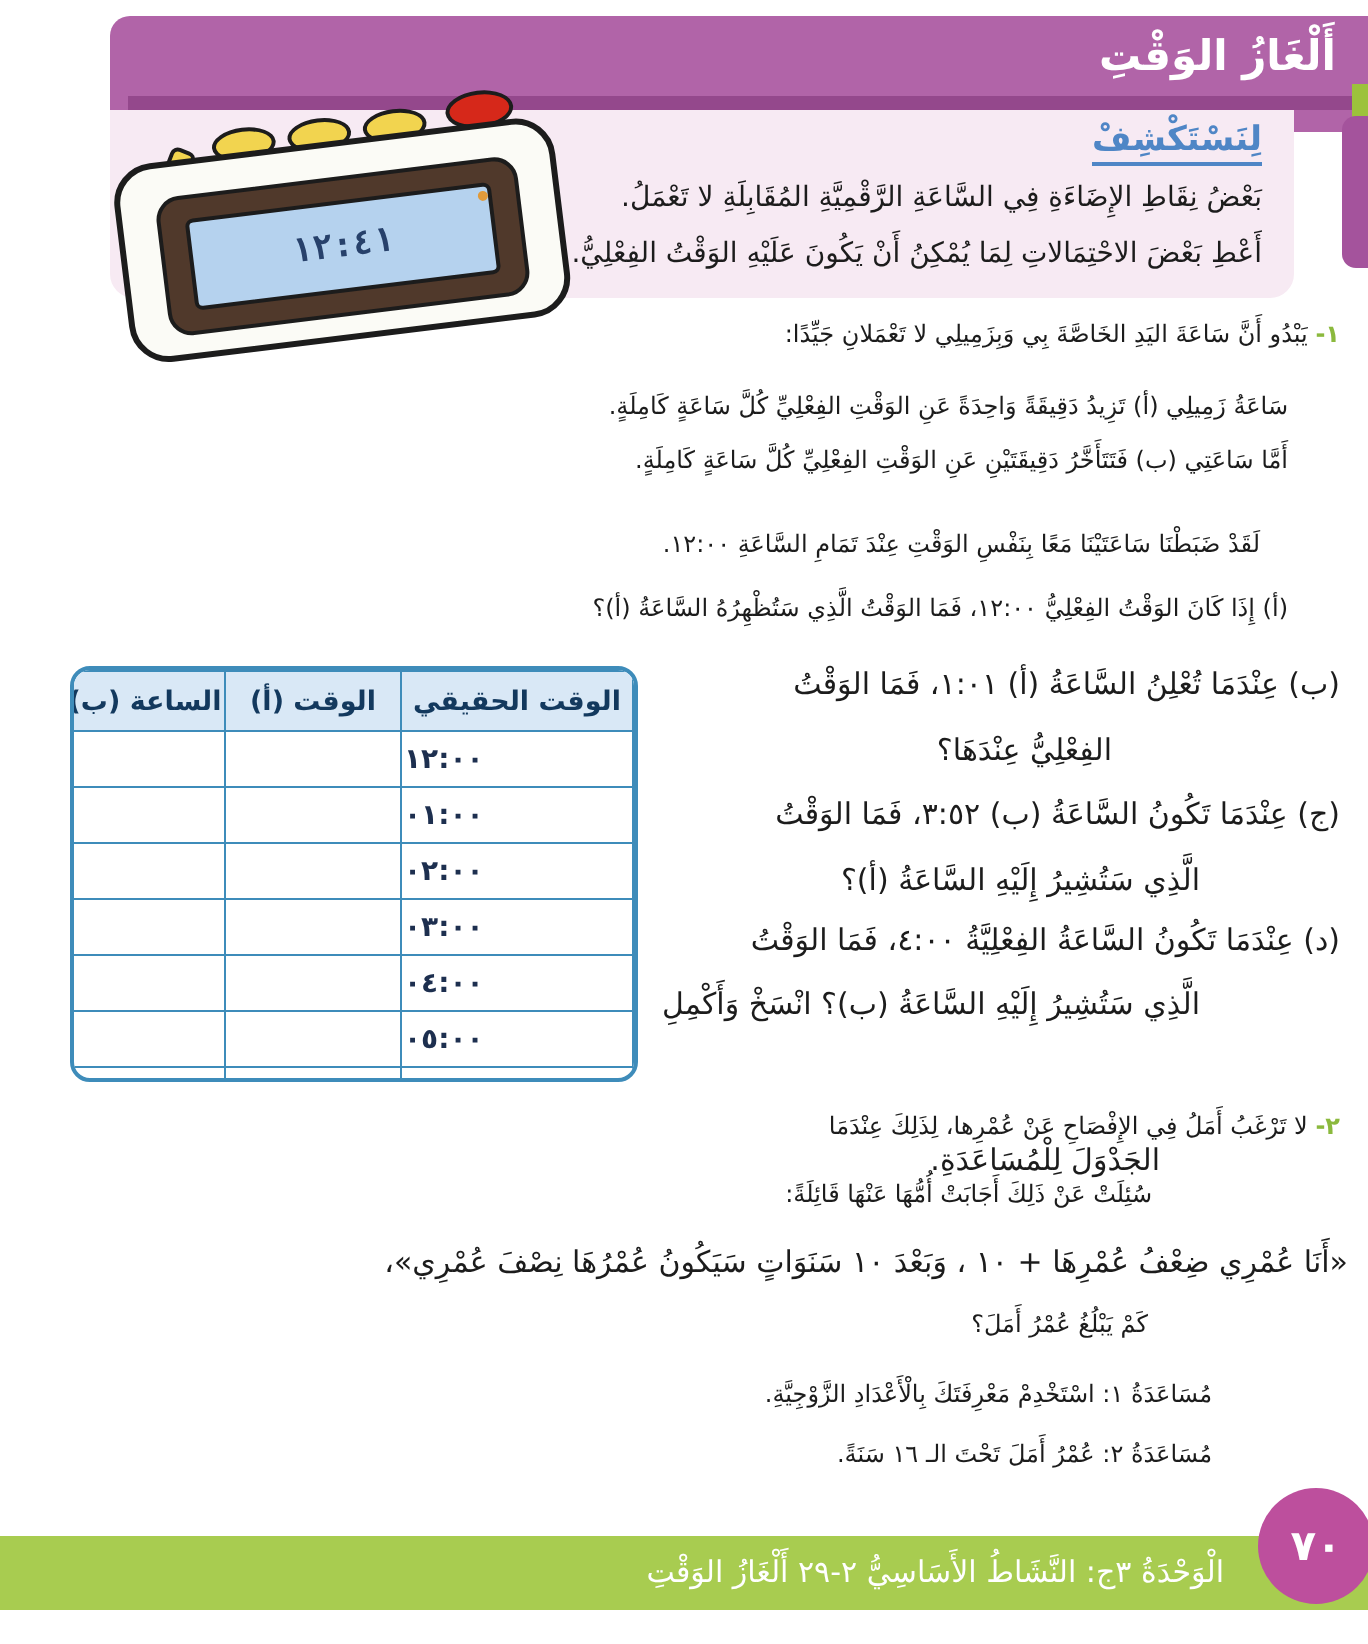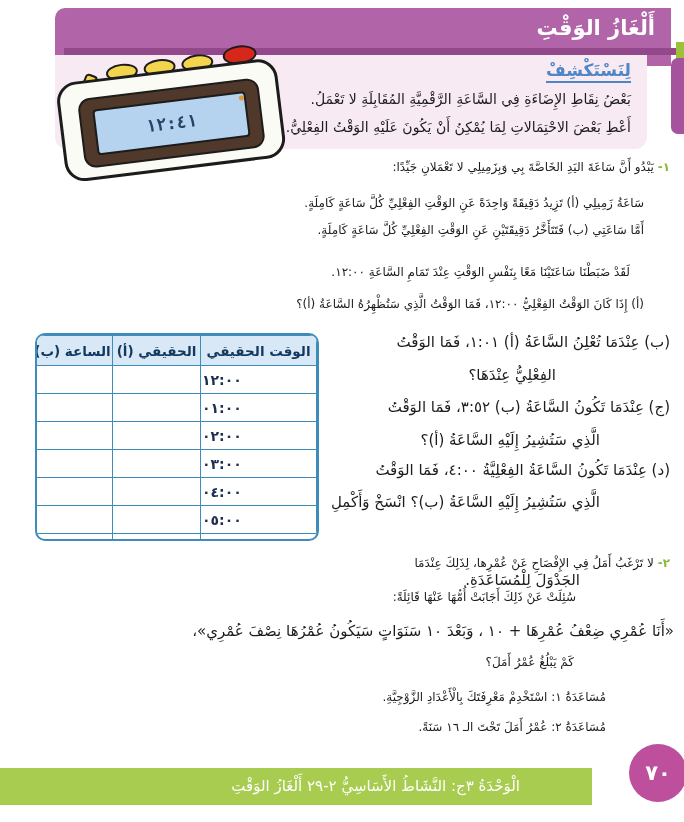--- a/index.html
+++ b/index.html
@@ -2,21 +2,21 @@
 <html lang="ar" dir="rtl"><head>
 <meta charset="utf-8">
 <style>
   html,body{margin:0;padding:0;}
   body{
     width:684px;height:822px;position:relative;overflow:hidden;
     background:#ffffff;color:#1c1c1c;
     font-family:"DejaVu Sans",sans-serif;
   }
   
-  .banner{position:absolute;left:55px;right:13px;top:8px;height:58px;background:#b164a8;
+  .banner{position:absolute;left:55px;right:0;top:8px;height:58px;background:#b164a8;
           border-radius:10px 0 0 0;text-align:right;line-height:40px;padding-right:16px;box-sizing:border-box;}
   .banner-title{color:#fff;font-size:21px;font-weight:bold;}
   .banner-shadow{position:absolute;left:64px;right:0;top:48px;height:7px;background:#94488c;}
   
   .tab-green{position:absolute;right:0;top:42px;width:8px;height:20px;background:#9cc23c;}
   .tab-purple{position:absolute;right:0;top:58px;width:13px;height:76px;background:#a4539c;border-radius:7px 0 0 7px;}
   
   .explore{position:absolute;left:55px;top:55px;width:592px;height:94px;background:#f7eaf3;border-radius:0 0 12px 12px;}
   .explore-heading{position:absolute;top:5px;right:16px;color:#4f86c6;font-weight:bold;font-size:17px;
                    border-bottom:2px solid #4f86c6;padding-bottom:1px;}
@@ -40,21 +40,21 @@
   .ln{position:absolute;white-space:nowrap;direction:rtl;font-size:12px;line-height:1.25;}
   .ln-sm{font-size:15px;}
   .marker{color:#8bb93d;font-weight:bold;}
   
   .table-wrap{position:absolute;left:35px;top:333px;width:284px;height:208px;border:2px solid #3e8cba;
               border-radius:10px;overflow:hidden;background:#fff;box-sizing:border-box;}
   table.helper{width:100%;height:100%;border-collapse:collapse;direction:rtl;table-layout:fixed;}
   table.helper th{background:#d9e8f6;color:#13395e;font-size:13.5px;font-weight:bold;border:1.5px solid #3e8cba;height:27px;}
   table.helper td{border:1.5px solid #3e8cba;height:25px;text-align:left;font-size:14px;font-weight:bold;color:#1d2f4f;}
   
-  .footer-bar{position:absolute;left:0;top:768px;width:592px;height:37px;background:#a8cc50;}
+  .footer-bar{position:absolute;left:0;top:768px;width:684px;height:37px;background:#a8cc50;}
   .footer-text{position:absolute;right:72px;top:0;line-height:37px;color:#fff;font-size:15px;white-space:nowrap;direction:rtl;}
   .page-circle{position:absolute;left:629px;top:744px;width:58px;height:58px;border-radius:50%;background:#bd4f9d;
                color:#fff;display:flex;align-items:center;justify-content:center;font-size:21px;font-weight:bold;}
 </style>
 </head>
 <body>
 
 <div class="banner">
   <span class="banner-title">أَلْغَازُ الوَقْتِ</span>
 </div>
@@ -106,21 +106,21 @@
 <div class="table-wrap">
   <table class="helper">
     <colgroup>
         <col style="width:116px">
         <col style="width:88px">
         <col style="width:80px">
       </colgroup>
     <thead>
       <tr>
         <th>الوقت الحقيقي</th>
-        <th>الحقيقي (أ)</th>
+        <th>الوقت (أ)</th>
         <th>الساعة (ب)</th>
       </tr>
     </thead>
     <tbody>
       <tr>
           <td>١٢:٠٠</td>
           <td></td>
           <td></td>
         </tr>
       <tr>

